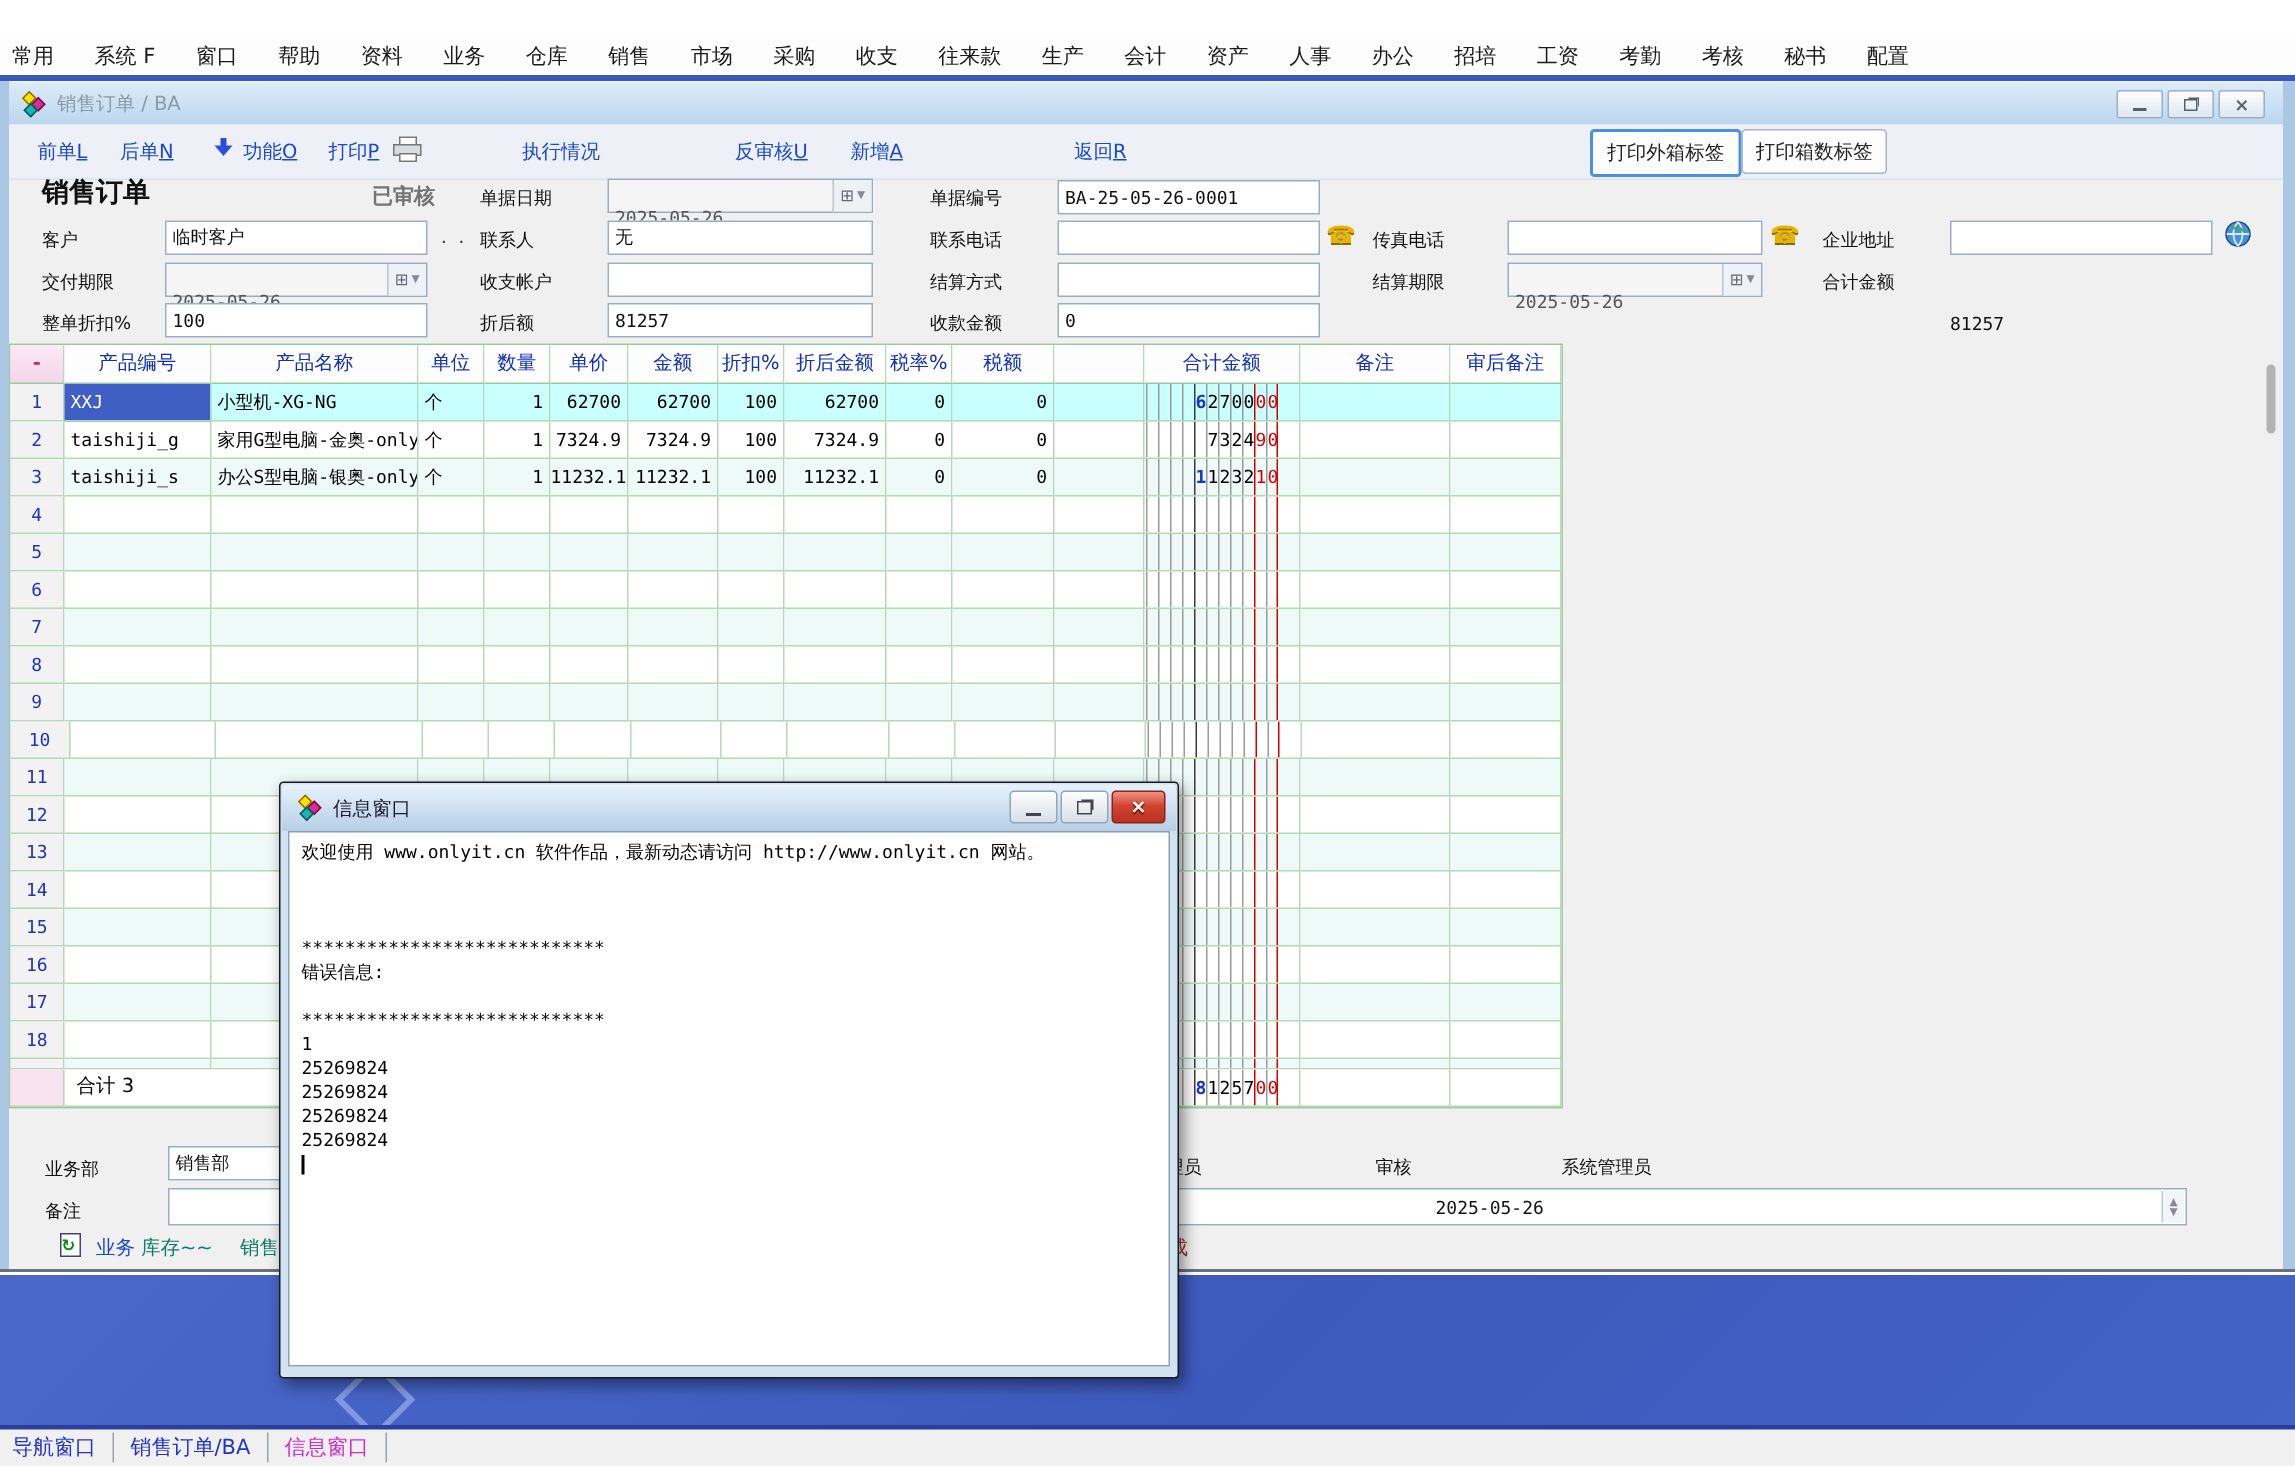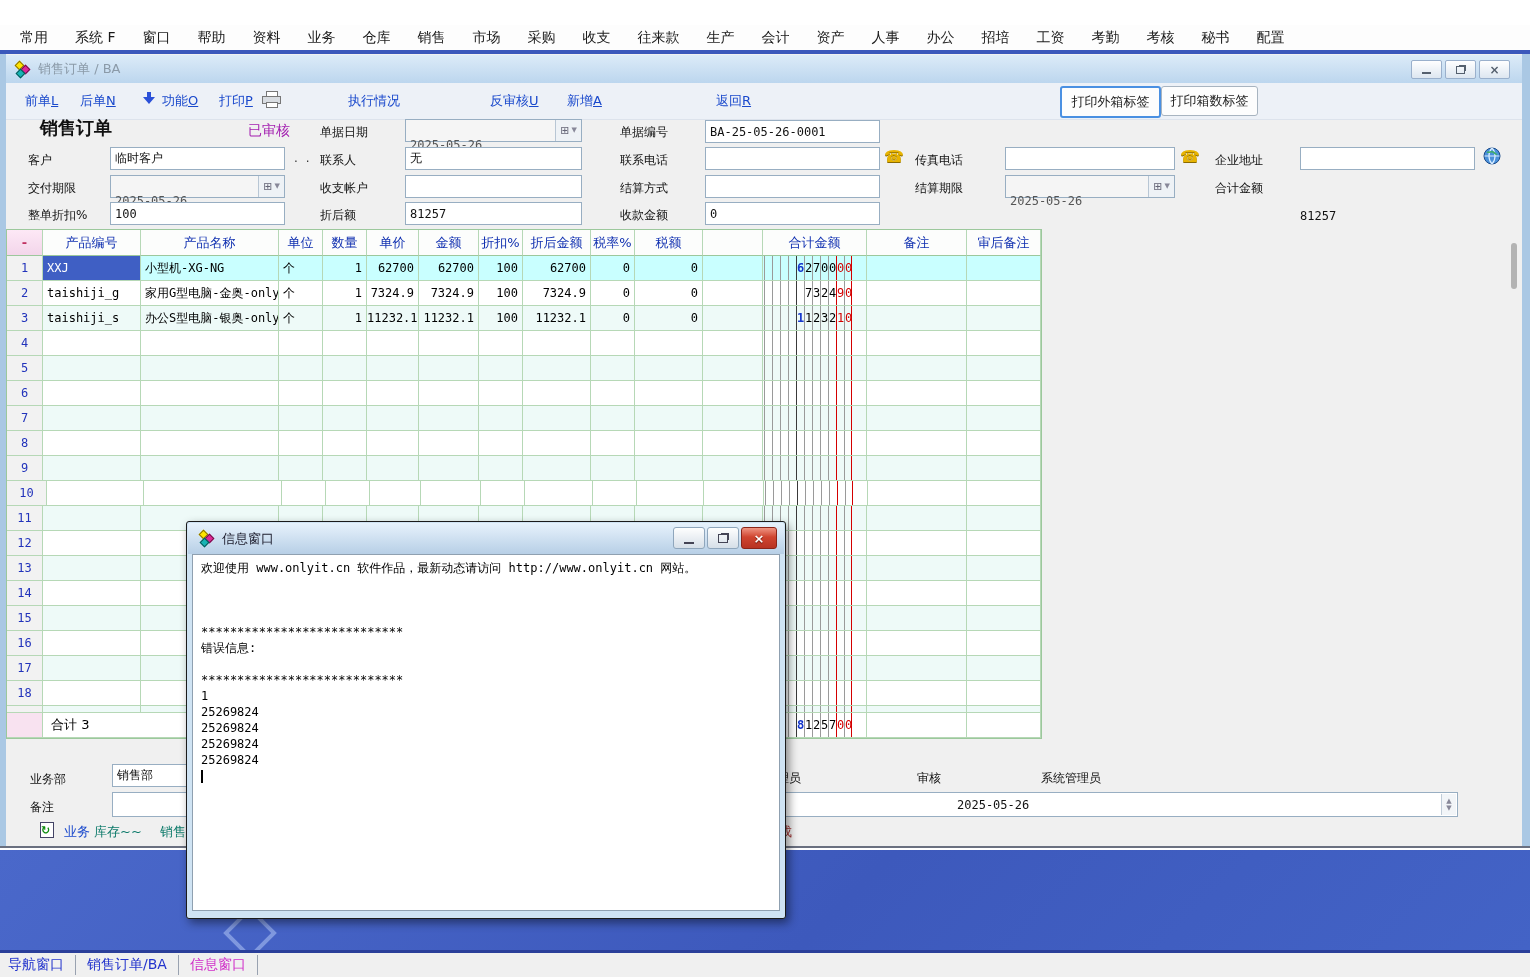--- a/index.html
+++ b/index.html
@@ -10,21 +10,21 @@
   
   .titlebar{position:absolute;left:0;top:0;width:1530px;height:25px;background:#fdfdfd;display:flex;align-items:center;}
   .titlebar .ttl{font-size:13px;color:#111;margin-left:6px;}
   .logo-icon{position:relative;width:18px;height:17px;display:inline-block;flex:none;margin-left:8px;}
   .logo-icon i{position:absolute;width:7px;height:7px;transform:rotate(45deg);box-sizing:border-box;}
   .logo-icon .d1{left:2px;top:1px;background:#ffe400;border:1px solid #8a7000;}
   .logo-icon .d2{left:8px;top:5px;background:#e02898;border:1px solid #701048;}
   .logo-icon .d3{left:3px;top:9px;background:#18b4b4;border:1px solid #0a5858;}
 
   
-  .menubar{position:absolute;left:0;top:25px;width:1530px;height:25px;background:#fdfdfd;display:flex;align-items:center;padding-left:20px;box-sizing:border-box;}
+  .menubar{position:absolute;left:0;top:25px;width:1530px;height:25px;background:#fdfdfd;display:flex;align-items:center;padding-left:8px;box-sizing:border-box;}
   .menubar .mi{font-size:14px;color:#1a1a1a;margin-right:27px;white-space:nowrap;cursor:default;}
   .mdi-topline{position:absolute;left:0;top:50px;width:1530px;height:4px;background:#3b58bb;}
 
   
   .mdi{position:absolute;left:0;top:54px;width:1530px;height:794px;background:#f0f0f0;border-bottom:2px solid #6a7080;box-sizing:border-box;}
   .edge-l{position:absolute;left:0;top:0;width:6px;height:100%;background:#aac8e4;}
   .edge-r{position:absolute;right:0;top:0;width:8px;height:100%;background:#aac8e4;}
 
   
   .child-titlebar{position:absolute;left:6px;top:1px;width:1516px;height:28px;background:linear-gradient(#dcebf8,#bcd6ee);display:flex;align-items:center;}
@@ -49,21 +49,21 @@
   .printer .p-body{position:absolute;left:0;top:5px;width:17px;height:6px;background:#d9dde2;border:1px solid #777;}
   .printer .p-out{position:absolute;left:4px;top:11px;width:10px;height:4px;background:#fff;border:1px solid #777;}
   .tbbtn{position:absolute;top:3px;height:28px;background:#fdfdfd;border:1px solid #a8b4c0;border-radius:3px;font-size:13px;color:#222;display:flex;align-items:center;justify-content:center;cursor:pointer;font-family:"DejaVu Sans",sans-serif;}
   .tbbtn.focus{border:2px solid #4a90e2;}
   .btn-outer{left:1054px;width:97px;}
   .btn-count{left:1155px;width:95px;}
 
   
   .form-layer span, .form-layer div{position:absolute;}
   .form-title{font-size:18px;font-weight:bold;color:#111;}
-  .status{font-size:14px;font-weight:normal;color:#a21caf;}
+  .status{font-size:14px;font-weight:bold;color:#737373;}
   .lbl{font-size:12px;color:#111;white-space:nowrap;}
   .ipt{position:absolute;height:23px;border:1px solid #98aec2;background:#fff;font:12px "DejaVu Sans Mono",monospace;padding:0 4px;box-sizing:border-box;color:#111;}
   .datefld{position:absolute;height:23px;background:#f5f5f5;border:1px solid #98aec2;display:flex;align-items:center;box-sizing:border-box;}
   .dateval{position:static !important;flex:1;padding-left:4px;color:#555;font-size:12px;}
   .datebtn{position:static !important;width:26px;height:100%;border-left:1px solid #b8c6d4;background:#eef2f6;display:flex;align-items:center;justify-content:center;gap:2px;color:#667;box-sizing:border-box;cursor:pointer;}
   .datebtn .cg{font-size:11px;line-height:1;}
   .datebtn .ca{font-size:7px;color:#889;line-height:1;}
   .phone{font-size:16px;color:#e8b400;text-shadow:0 1px 0 #8a6a00;cursor:pointer;}
   .dots{font-size:12px;color:#333;letter-spacing:2px;}
   .sumval{font-size:12px;color:#111;}
@@ -195,21 +195,21 @@
       <div class="printer">
           <span class="p-top"></span>
           <span class="p-body"></span>
           <span class="p-out"></span>
         </div>
       <div class="tbbtn focus btn-outer">打印外箱标签</div>
       <div class="tbbtn btn-count">打印箱数标签</div>
     </div>
 
     <div class="form-layer">
-      <span class="form-title" style="left:40px;top:62px">销售订单</span>
+      <span class="form-title" style="left:28px;top:62px">销售订单</span>
       <span class="status" style="left:248px;top:68px">已审核</span>
 
       <span class="lbl" style="left:320px;top:70px">单据日期</span>
       <div class="datefld" style="left:405px;top:65px;width:177px">
         <span class="dateval mono">2025-05-26</span>
         <span class="datebtn">
             <i class="cg">⊞</i>
             <i class="ca">▼</i>
           </span>
       </div>

